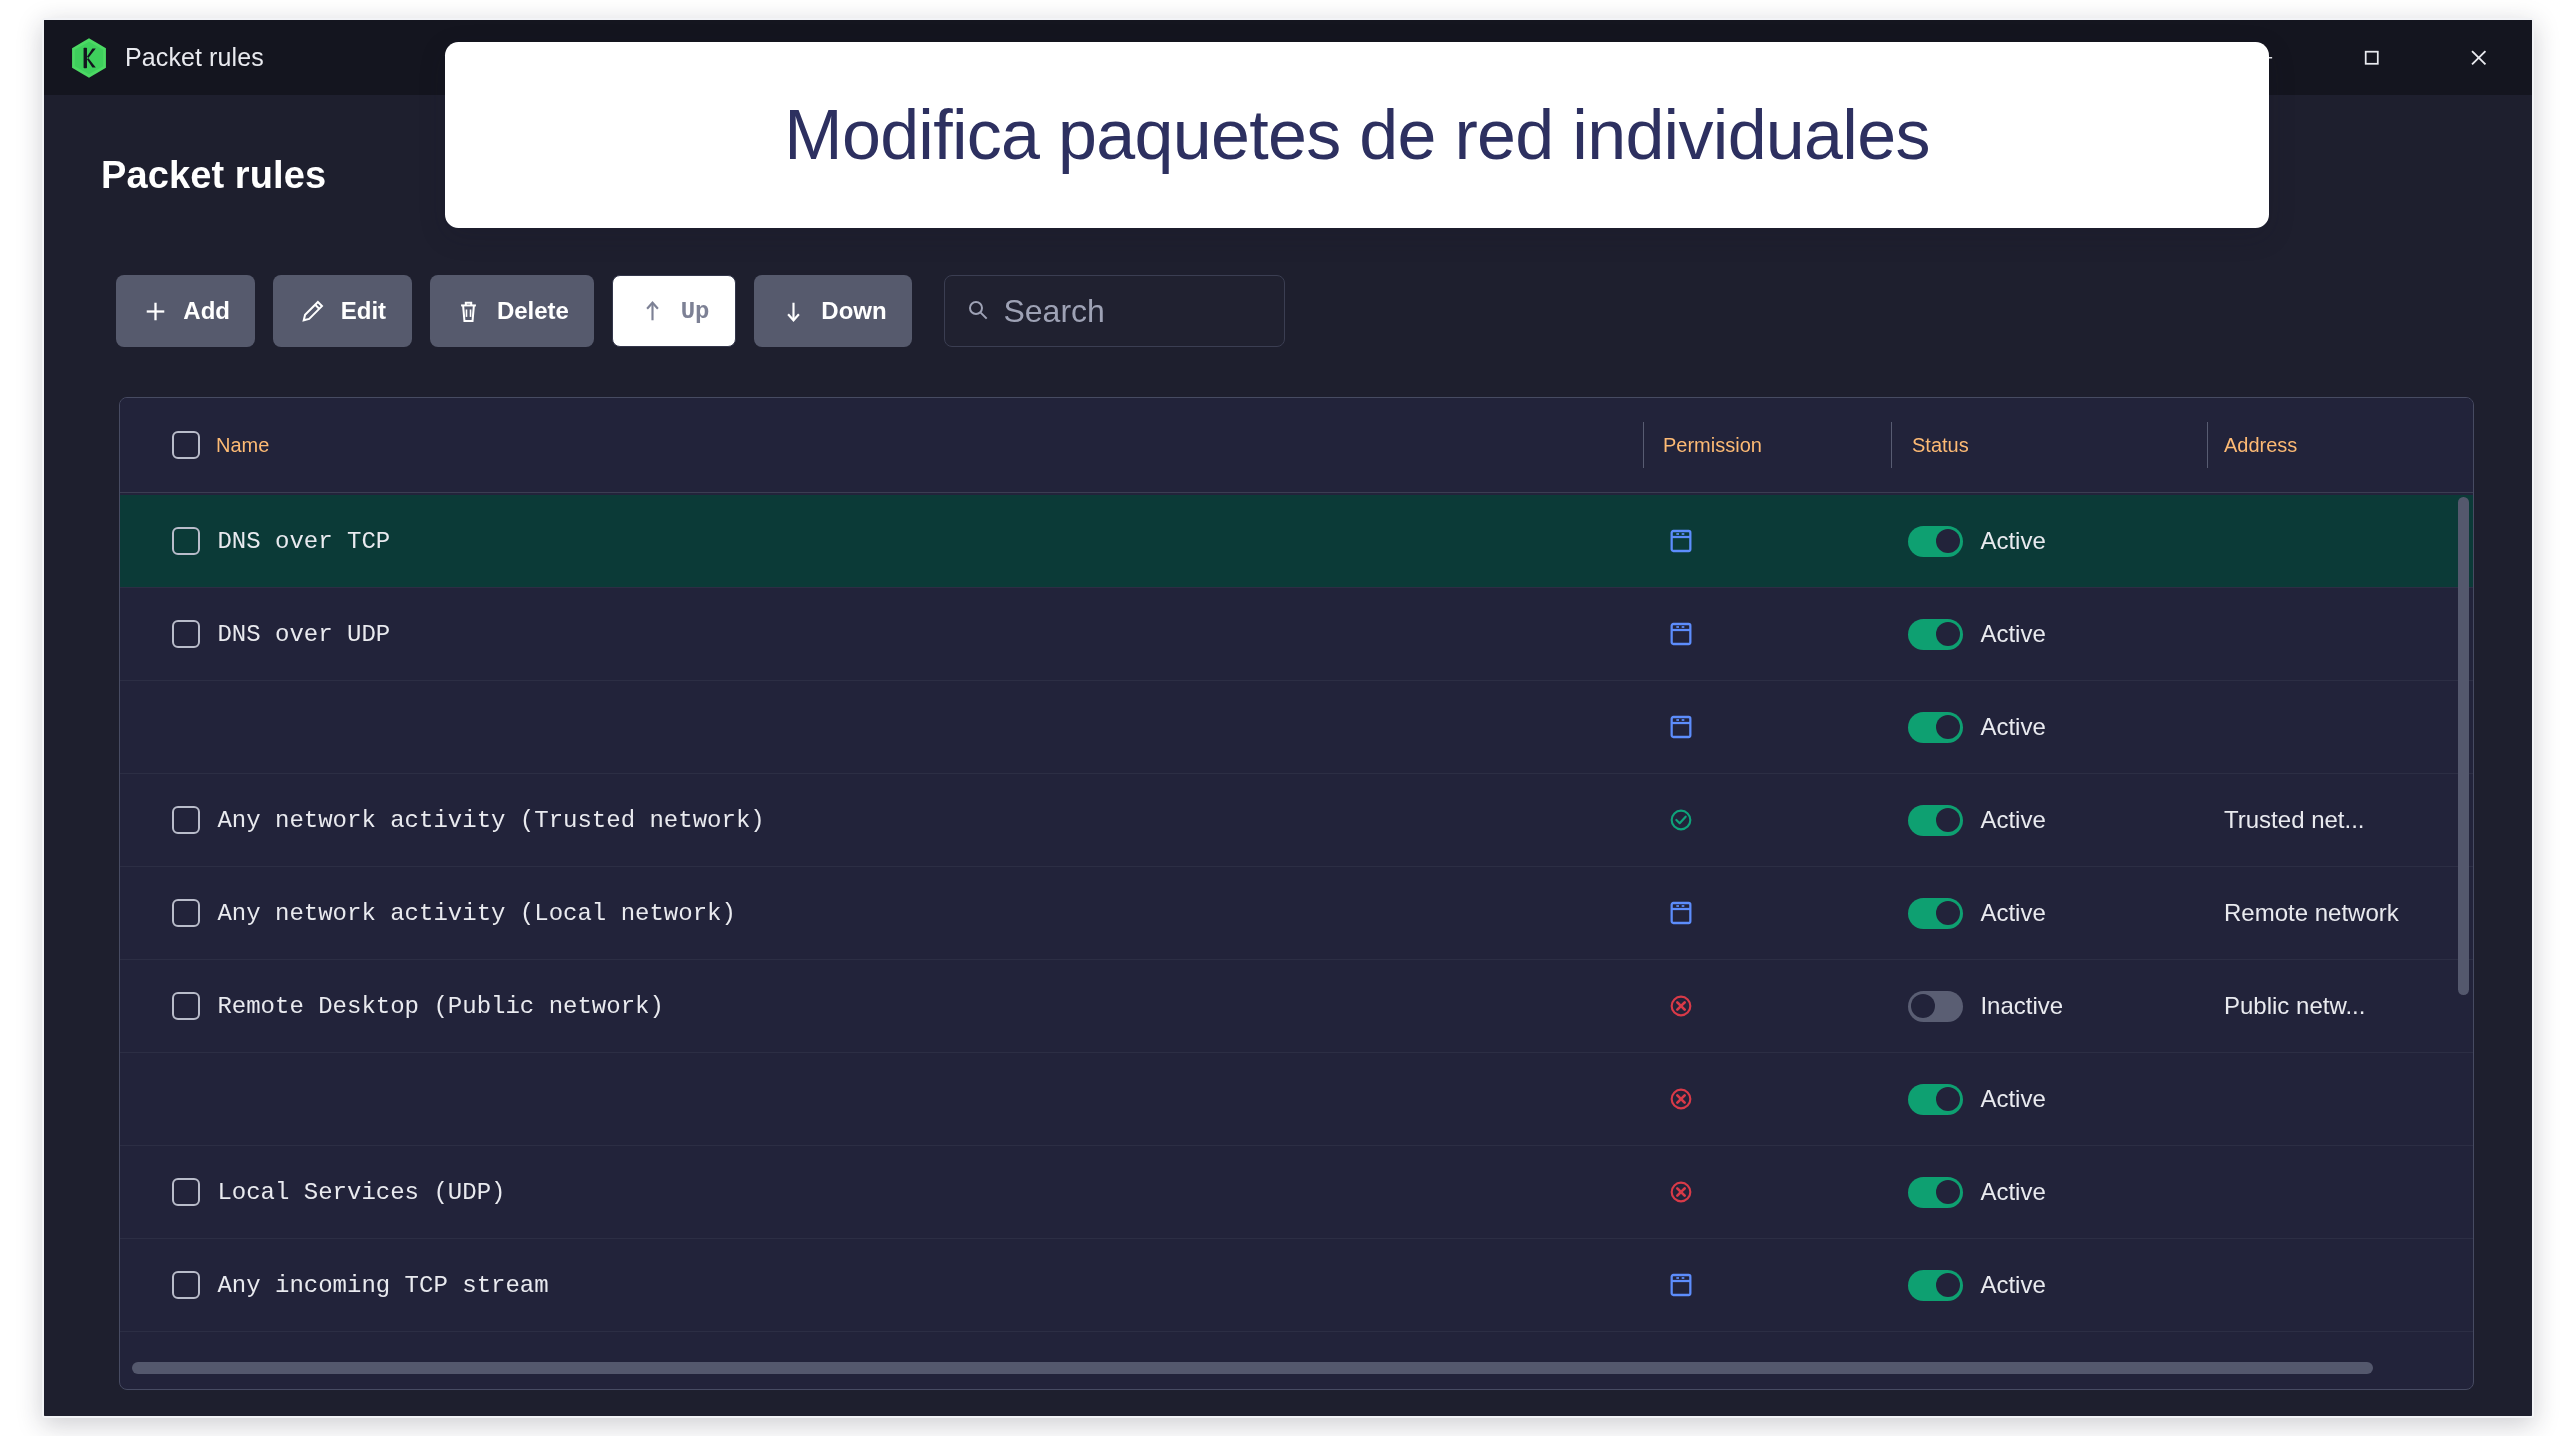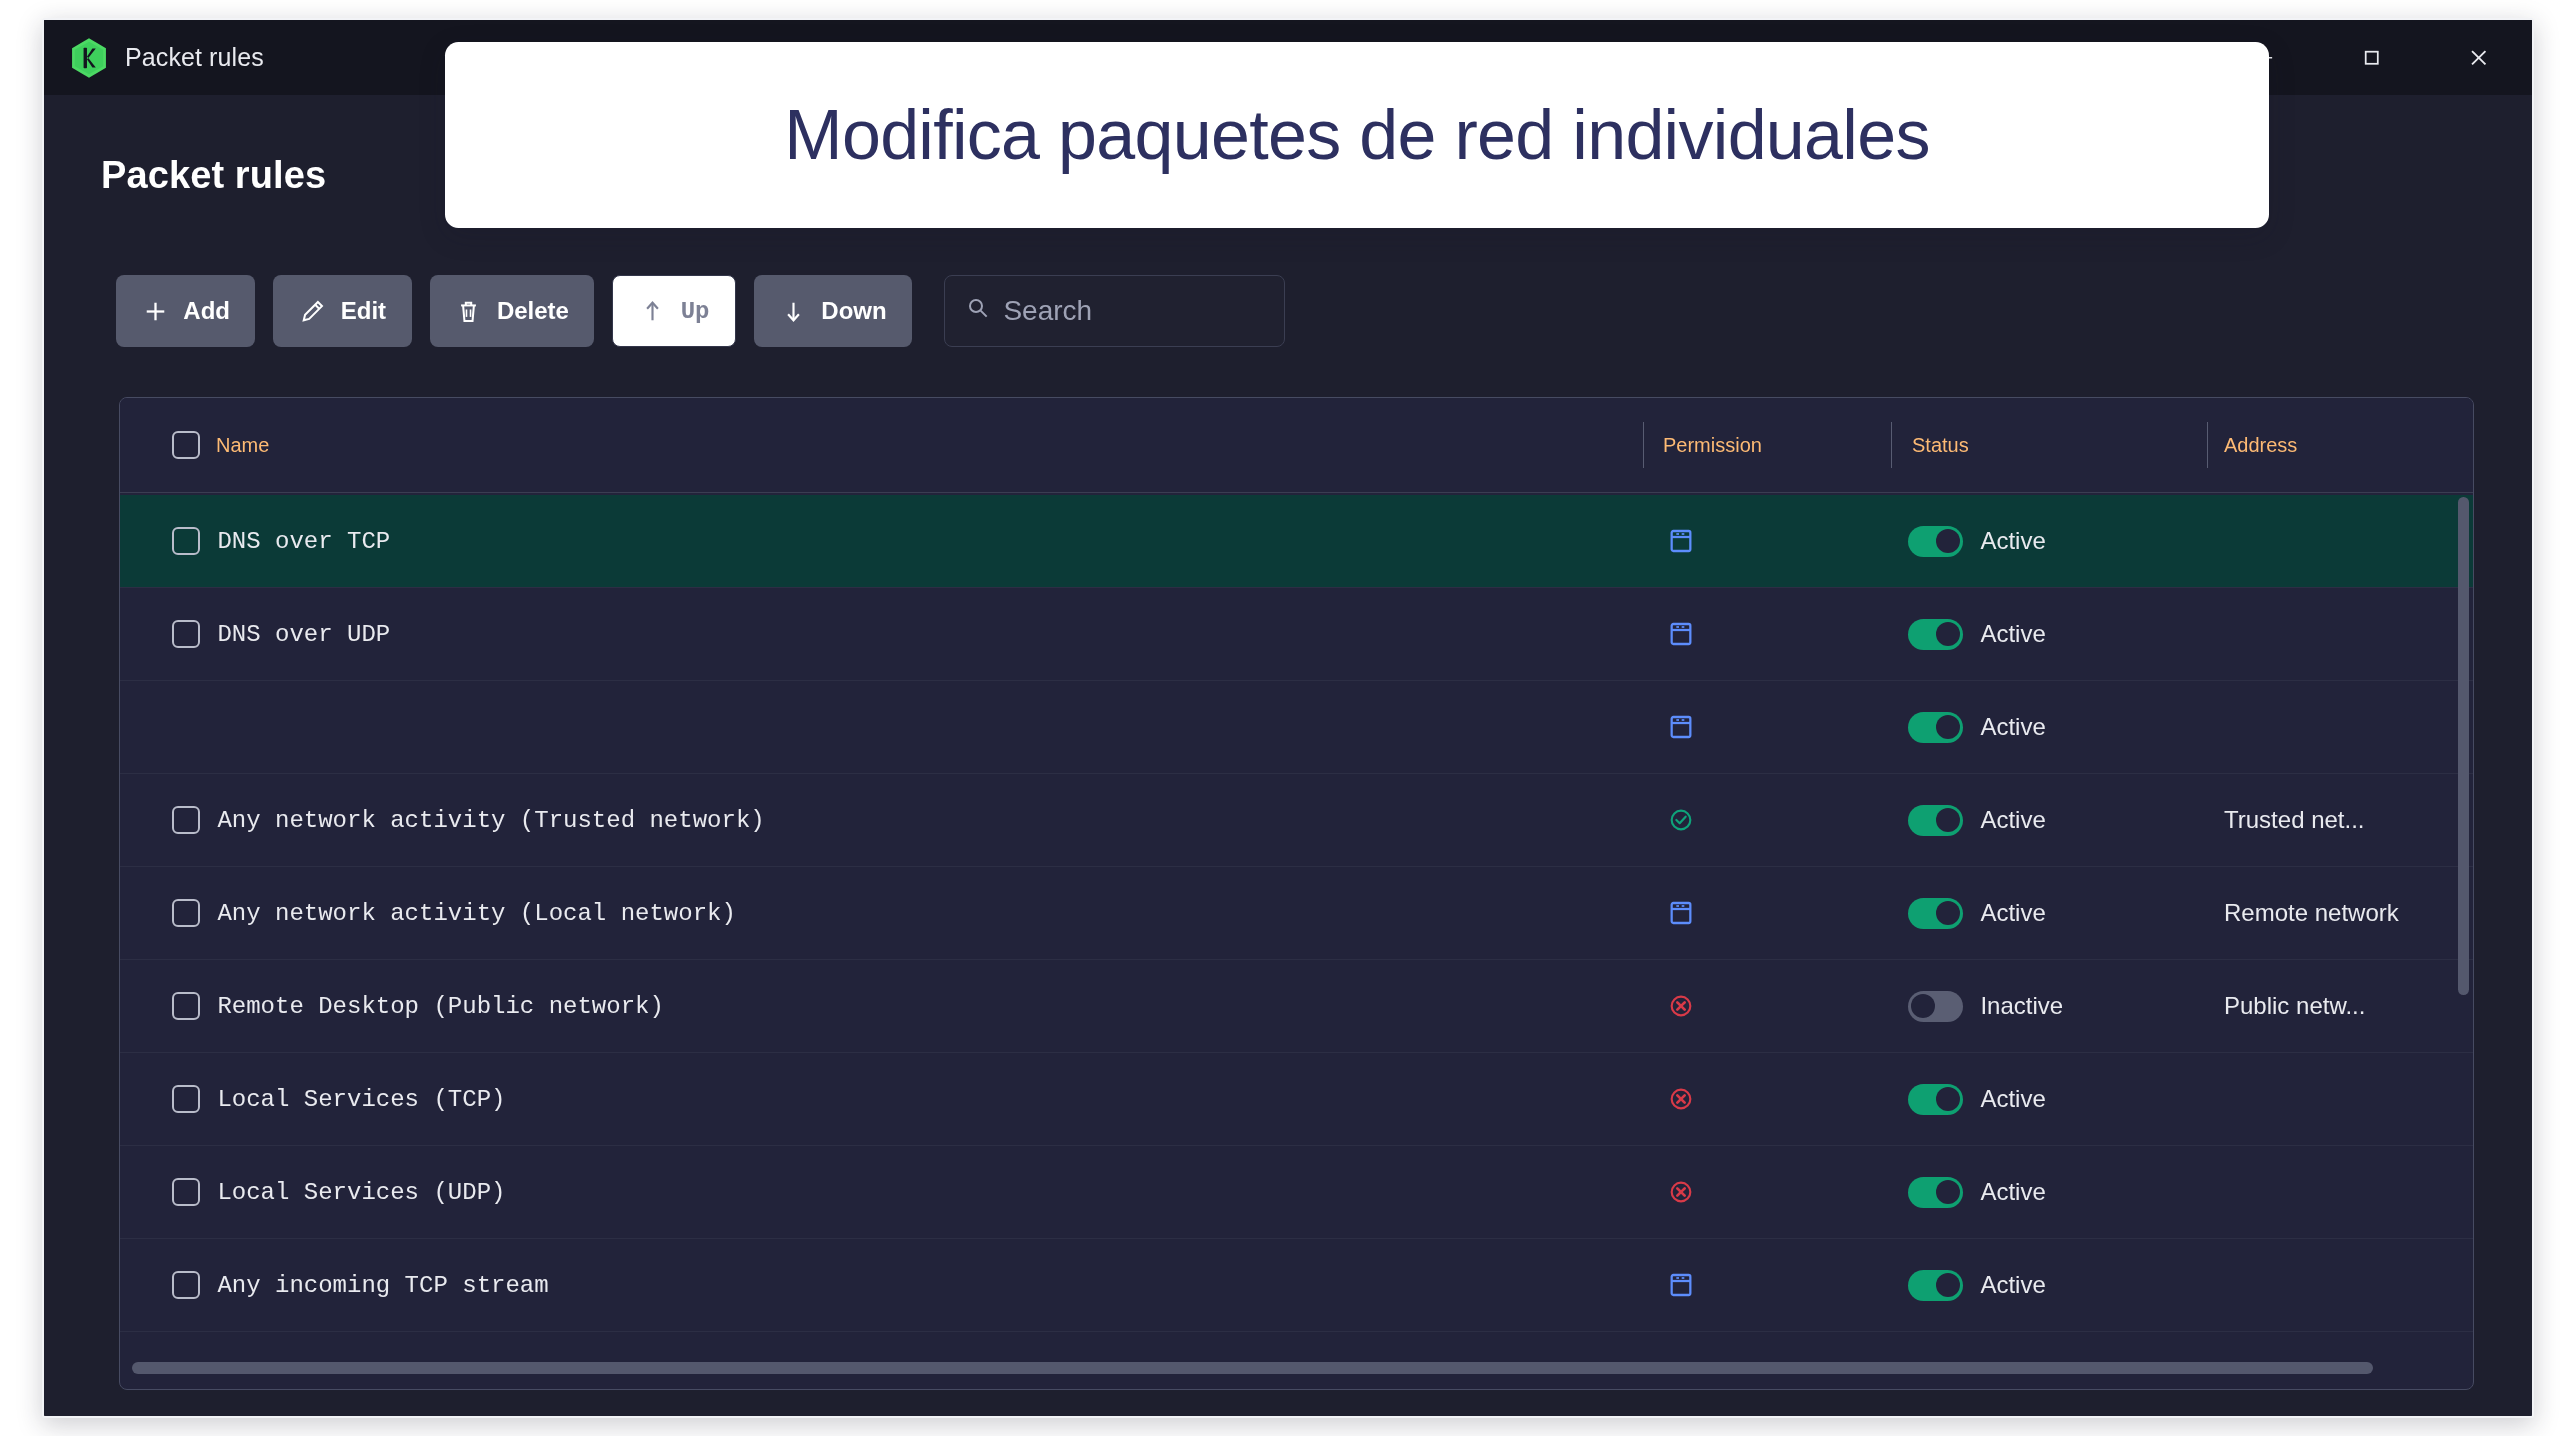--- a/index.html
+++ b/index.html
@@ -96,21 +96,21 @@
     height: 72px;
     width: 341px;
     margin-left: 13.4px;
     display: flex; align-items: center;
     gap: 13.4px;
     padding: 0 21.5px;
     border-radius: 8px;
     background: #22233288;
     border: 1.3px solid #3b3e52;
     color: #9ea2b5;
-    font-size: 28px;
+    font-size: 32px;
   }
 
   
   #table-card {
     position: absolute;
     left: 75px; top: 377px;
     width: 2355px; height: 993px;
     background: #22233a;
     border: 1.3px solid #474b62;
     border-radius: 8px;
@@ -513,24 +513,20 @@
           </div>
           <div class="cell status">
             <div class="toggle off">
               <div class="knob"></div>
             </div>
             <span>Inactive</span>
           </div>
           <div class="cell addr">Public netw...</div>
         </div>
         <div class="row">
-          <div class="cell name">
-            <div class="chk"></div>
-            <span class="lbl">Local Services (TCP)</span>
-          </div>
           <div class="cell perm">
             <span class="perm-icon">
               <svg width="32" height="32" viewBox="0 0 48 48">
                 <circle cx="24" cy="24" r="14" fill="none" stroke="#d93a48" stroke-width="3.2"></circle>
                 <line x1="18.5" y1="18.5" x2="29.5" y2="29.5" stroke="#d93a48" stroke-width="4" stroke-linecap="round"></line>
                 <line x1="29.5" y1="18.5" x2="18.5" y2="29.5" stroke="#d93a48" stroke-width="4" stroke-linecap="round"></line>
               </svg>
             </span>
           </div>
           <div class="cell status">

